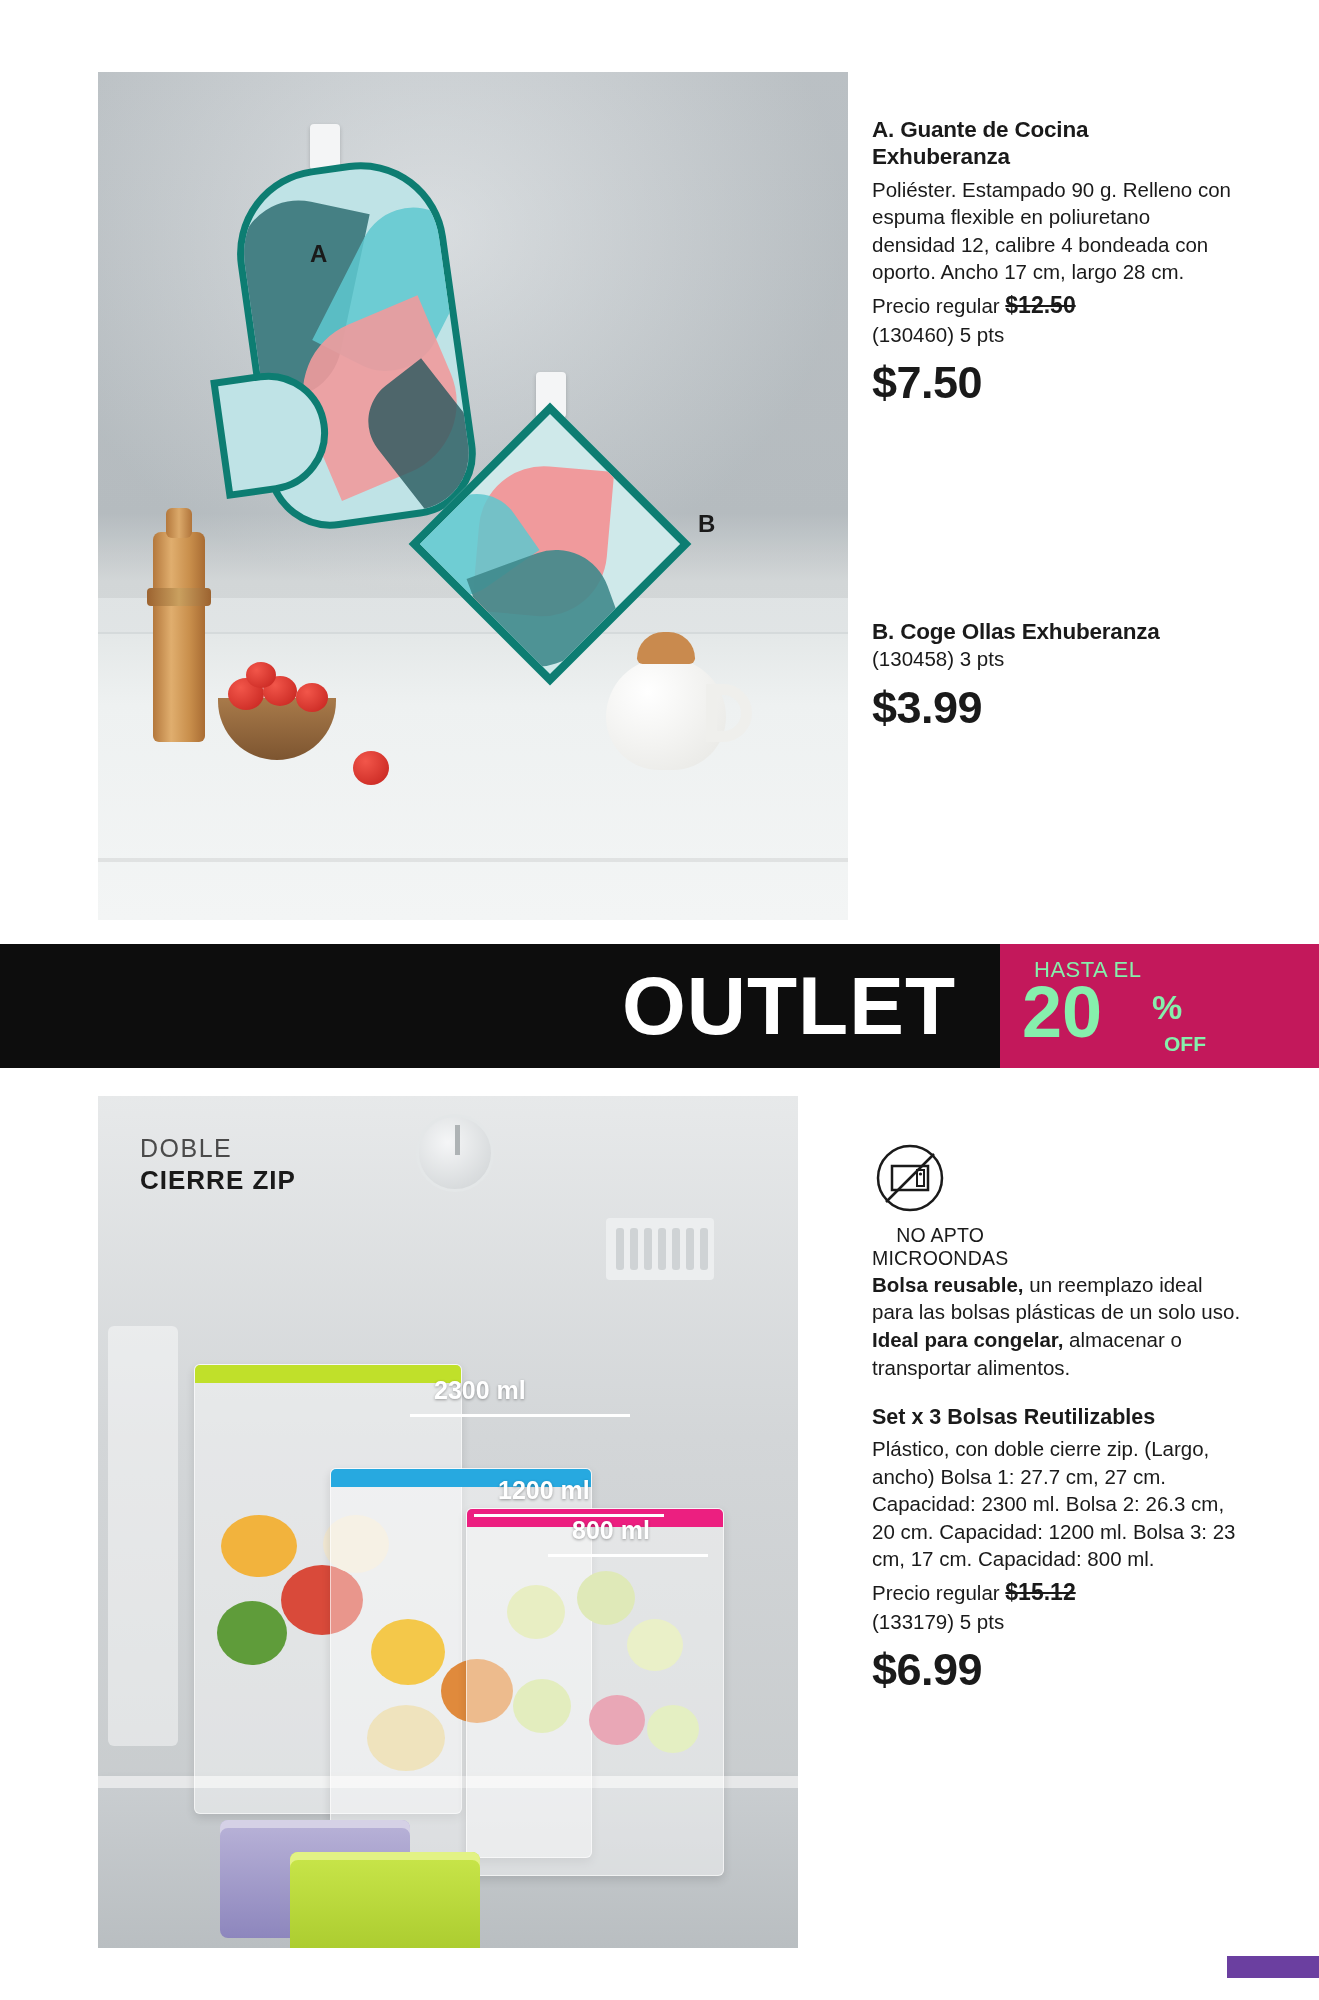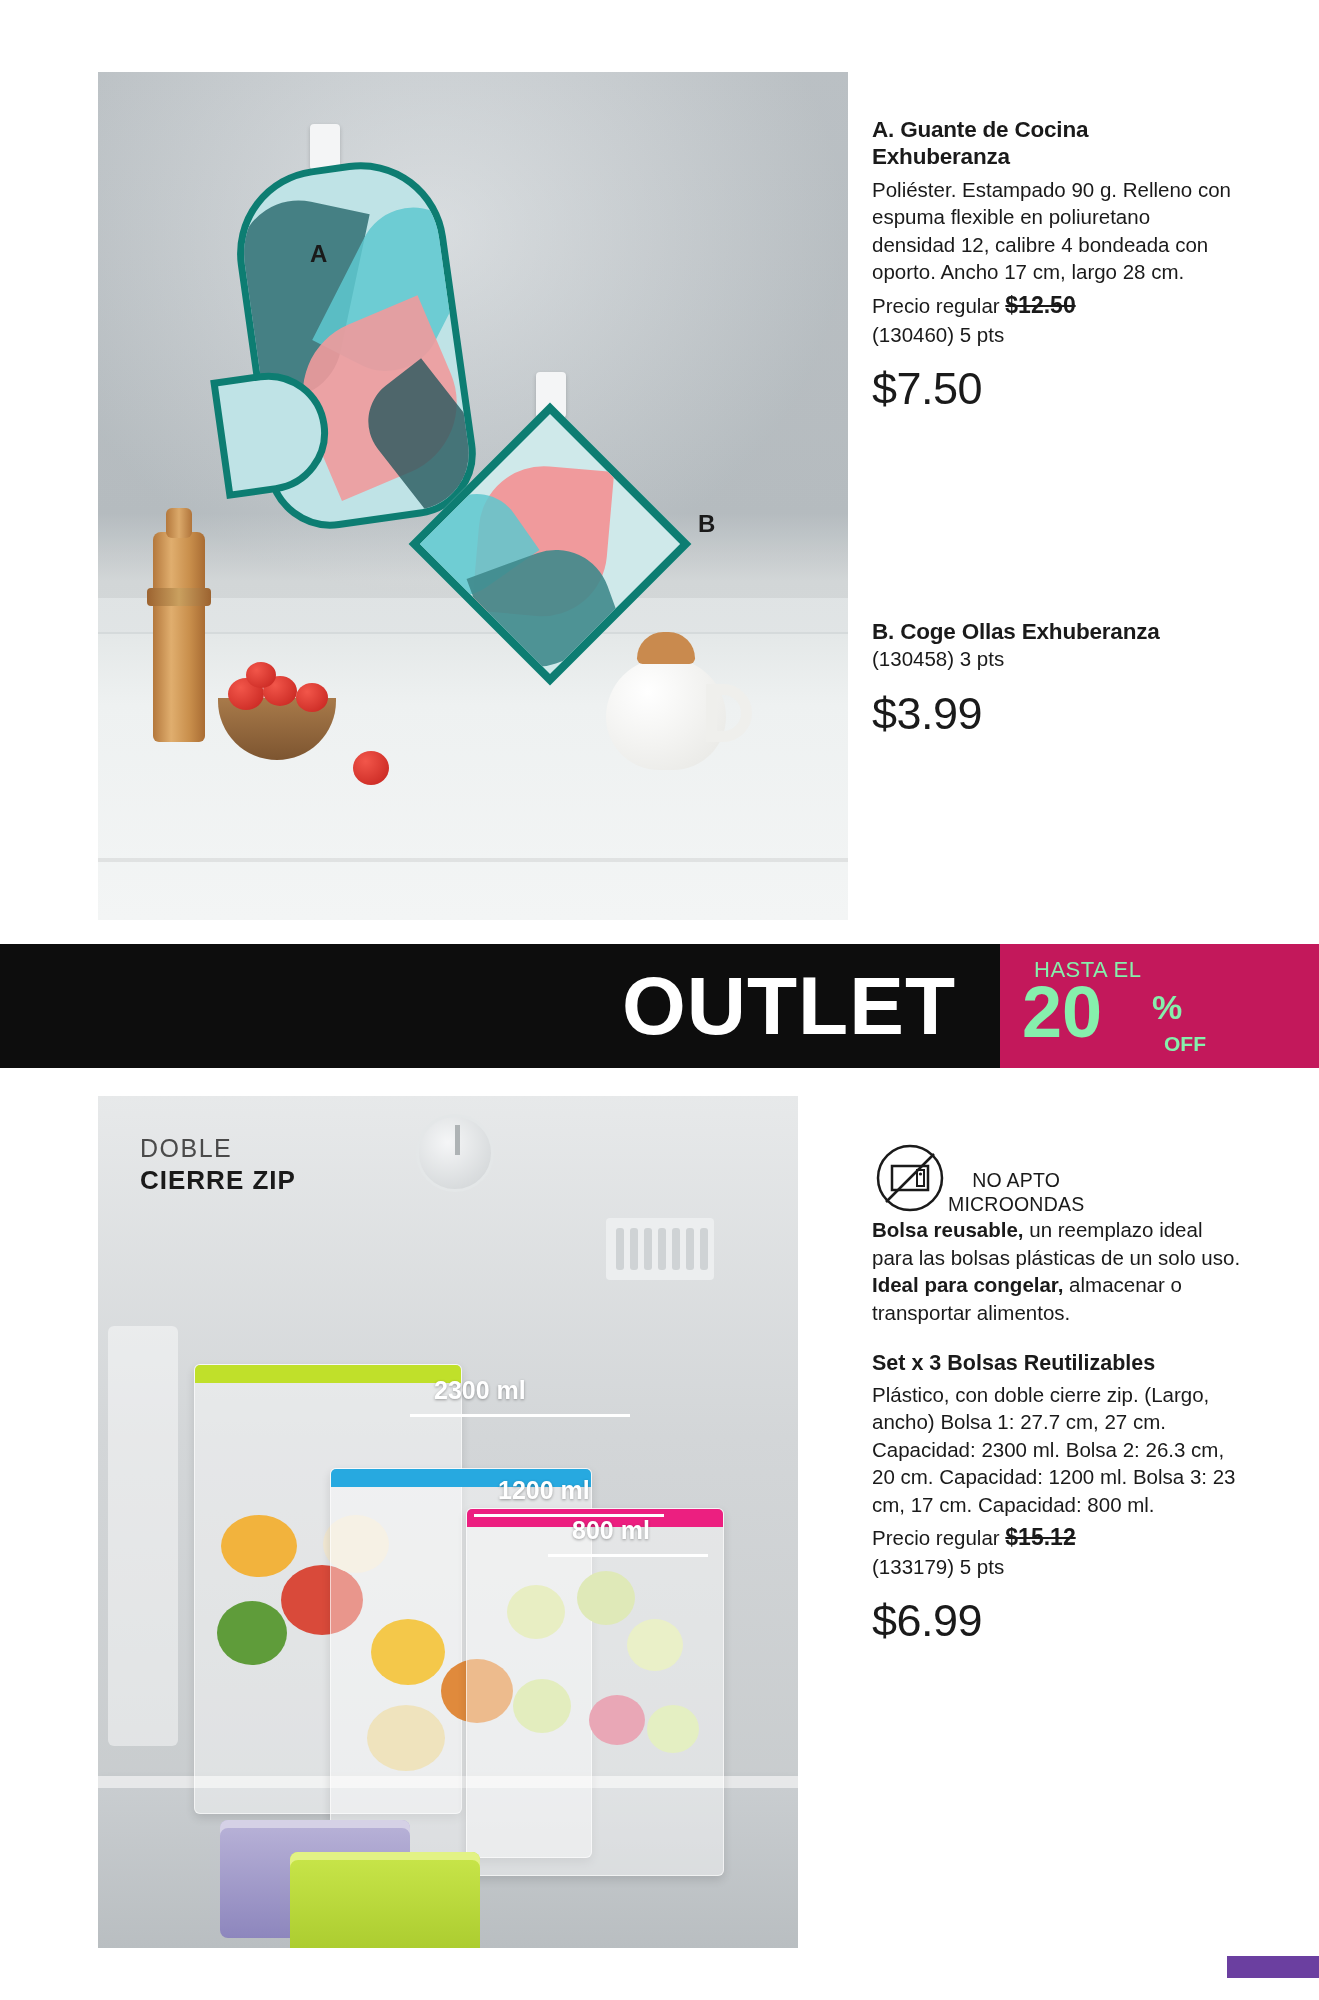--- a/index.html
+++ b/index.html
@@ -100,21 +100,21 @@
   .label-letter { position:absolute; font-weight:bold; font-size:24px; color:#1a1a1a; }
   .lbl-a { left:212px; top:168px; }
   .lbl-b { left:600px; top:438px; }
 
   
   .txt-col-top { position:absolute; left:872px; top:116px; width:360px; }
   .prod-title { font-weight:bold; font-size:22.5px; line-height:1.22; letter-spacing:-0.2px; }
   .prod-desc { font-size:20.5px; line-height:1.34; margin-top:5px; }
   .strike { text-decoration: line-through; font-weight:bold; font-size:23px; white-space:nowrap;}
   .code-line { font-size:20.5px; line-height:1.34; }
-  .price-big { font-size:45px; font-weight:normal; letter-spacing:-0.5px; margin-top:15px; }
+  .price-big { font-size:45px; font-weight:bold; letter-spacing:-0.5px; margin-top:9px; }
 
   .txt-col-top2 { position:absolute; left:872px; top:618px; width:370px; }
 
   
   .banner { position:absolute; left:0; top:944px; width:1319px; height:124px; background:#0d0d0d; }
   .banner-word {
     position:absolute; left:0; top:0; width:1000px; height:124px;
     display:flex; align-items:center; justify-content:flex-end;
     color:#fff; font-size:82px; font-weight:bold; letter-spacing:1px; padding-right:44px;
   }
@@ -158,21 +158,21 @@
   .doble-box { position:absolute; left:42px; top:38px; color:#1a1a1a; }
   .doble1 { font-size:25px; letter-spacing:1.5px; color:#4a4a4a; }
   .doble2 { font-size:26px; letter-spacing:1px; font-weight:bold; margin-top:2px; }
 
   .tub { position:absolute; border-radius:8px; }
   .tub1 { left:122px; bottom:10px; width:190px; height:118px; background: linear-gradient(180deg,#b9b3d8,#8d86bd); box-shadow: inset 0 8px 0 #d5d1e6;}
   .tub2 { left:192px; bottom:-14px; width:190px; height:110px; background: linear-gradient(180deg,#c9e64a,#a8c92c); box-shadow: inset 0 8px 0 #e2f284;}
 
   
   .txt-col-bot { position:absolute; left:872px; top:1140px; width:370px; }
-  .micro-icon-wrap { width:100%; display:flex; flex-direction:row; align-items:flex-end; }
+  .micro-icon-wrap { width:100%; display:flex; flex-direction:column; align-items:flex-start; }
   .micro-caption { text-align:center; font-size:19.5px; line-height:1.2; margin-top:8px; letter-spacing:0.2px;}
   .para { font-size:20.5px; line-height:1.35; }
   .para b { font-weight:bold; }
   .sub-title { font-weight:bold; font-size:21.5px; margin-top:24px; }
 
   .corner-bar { position:absolute; right:0; bottom:22px; width:92px; height:22px; background:#6b3fa0; }
 </style>
 </head>
 <body>
 

